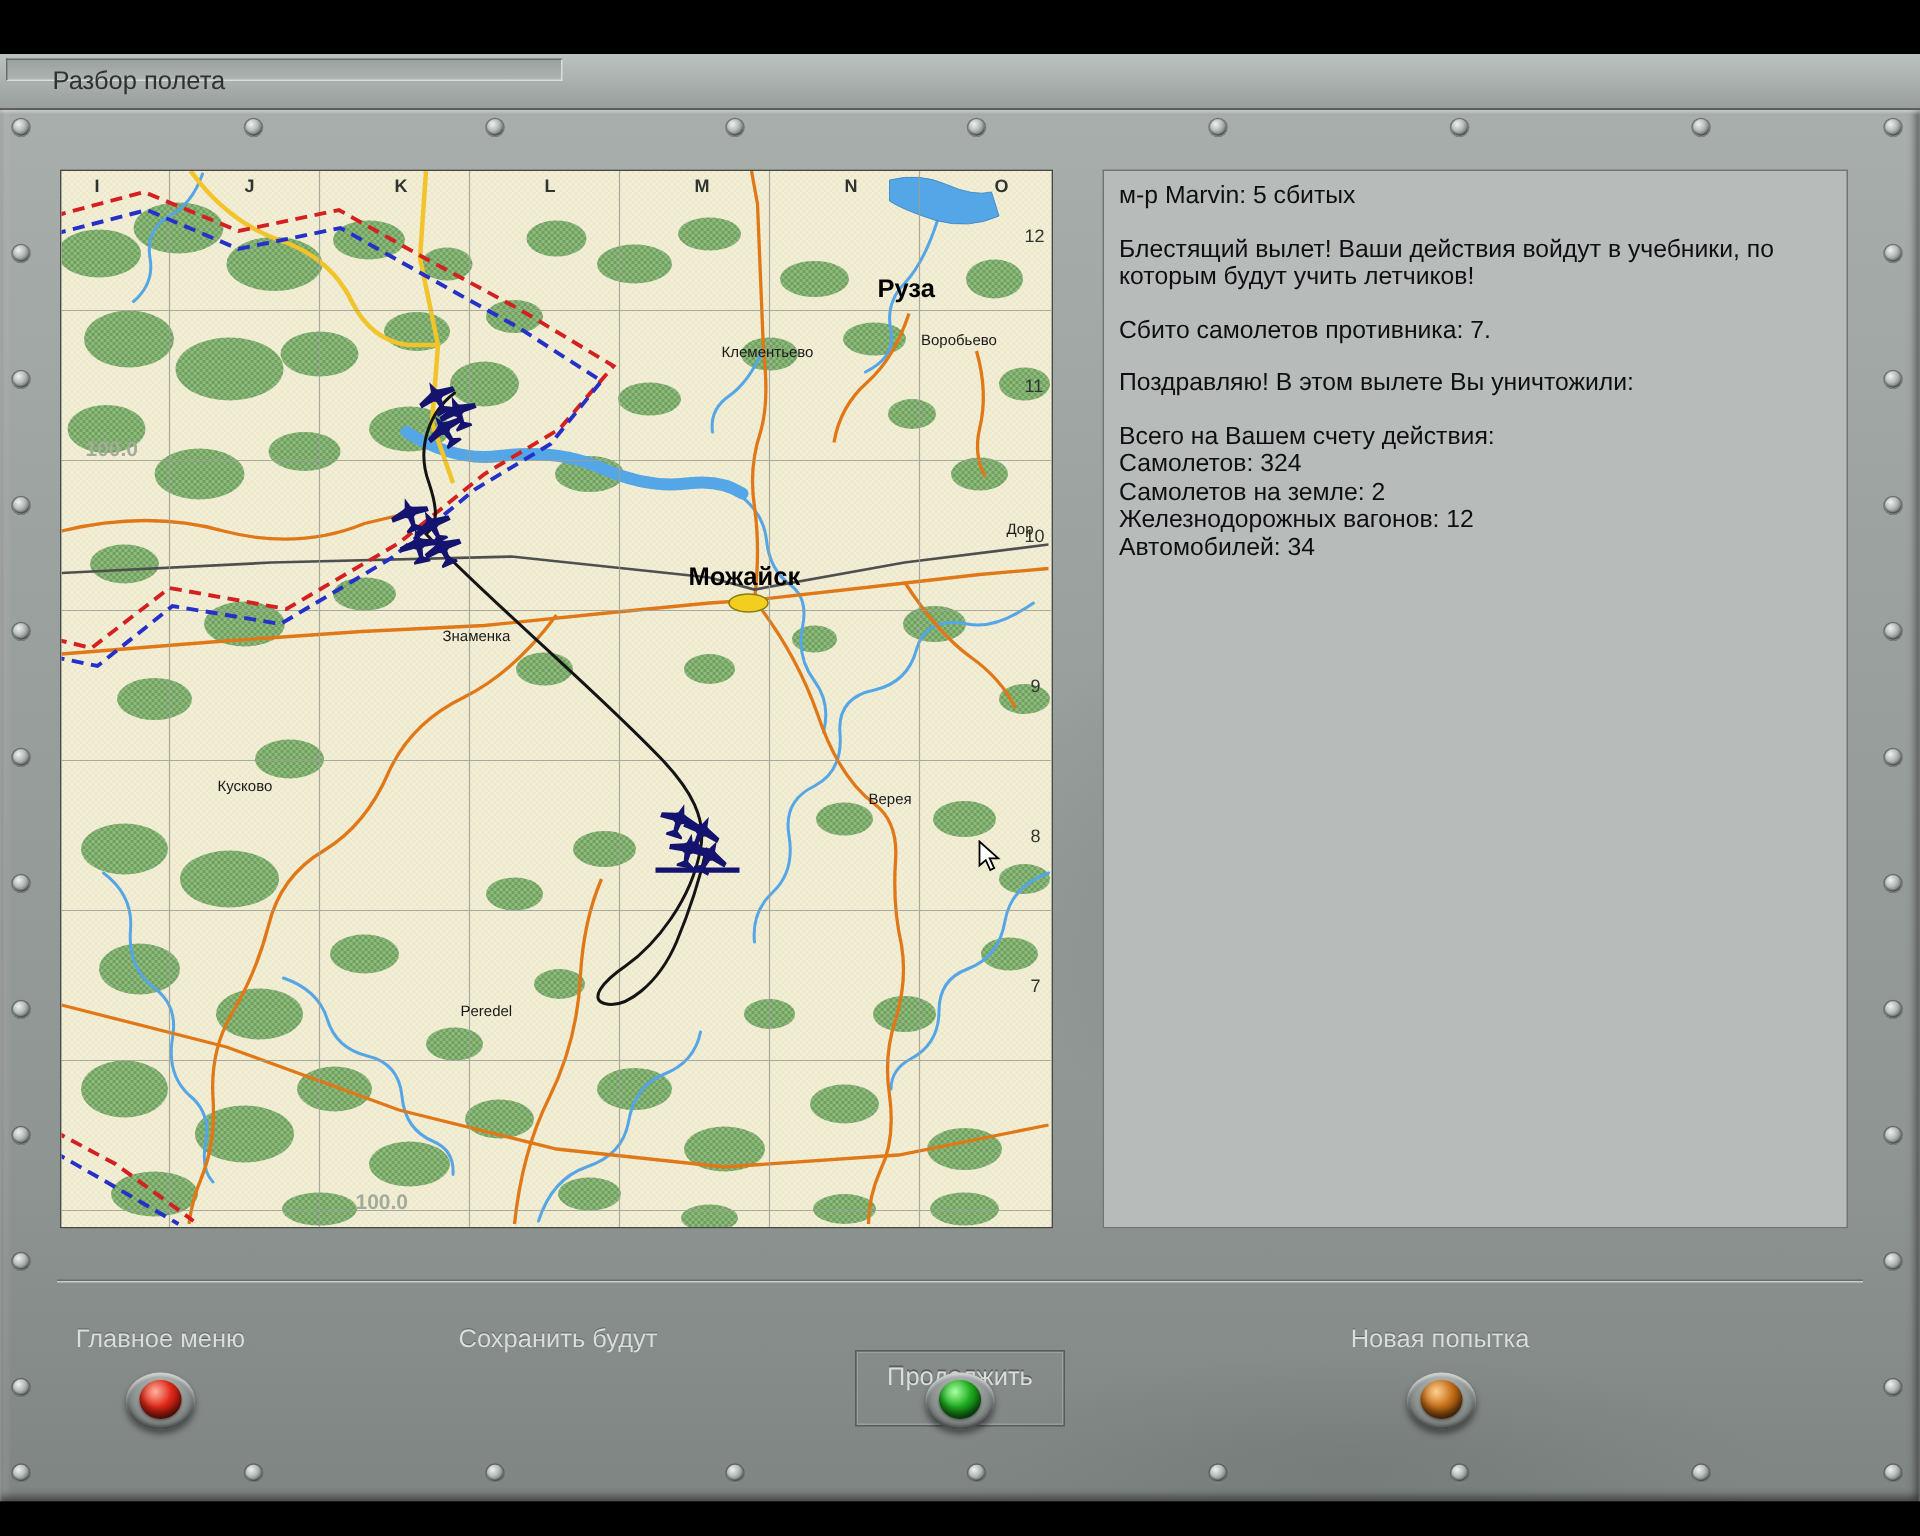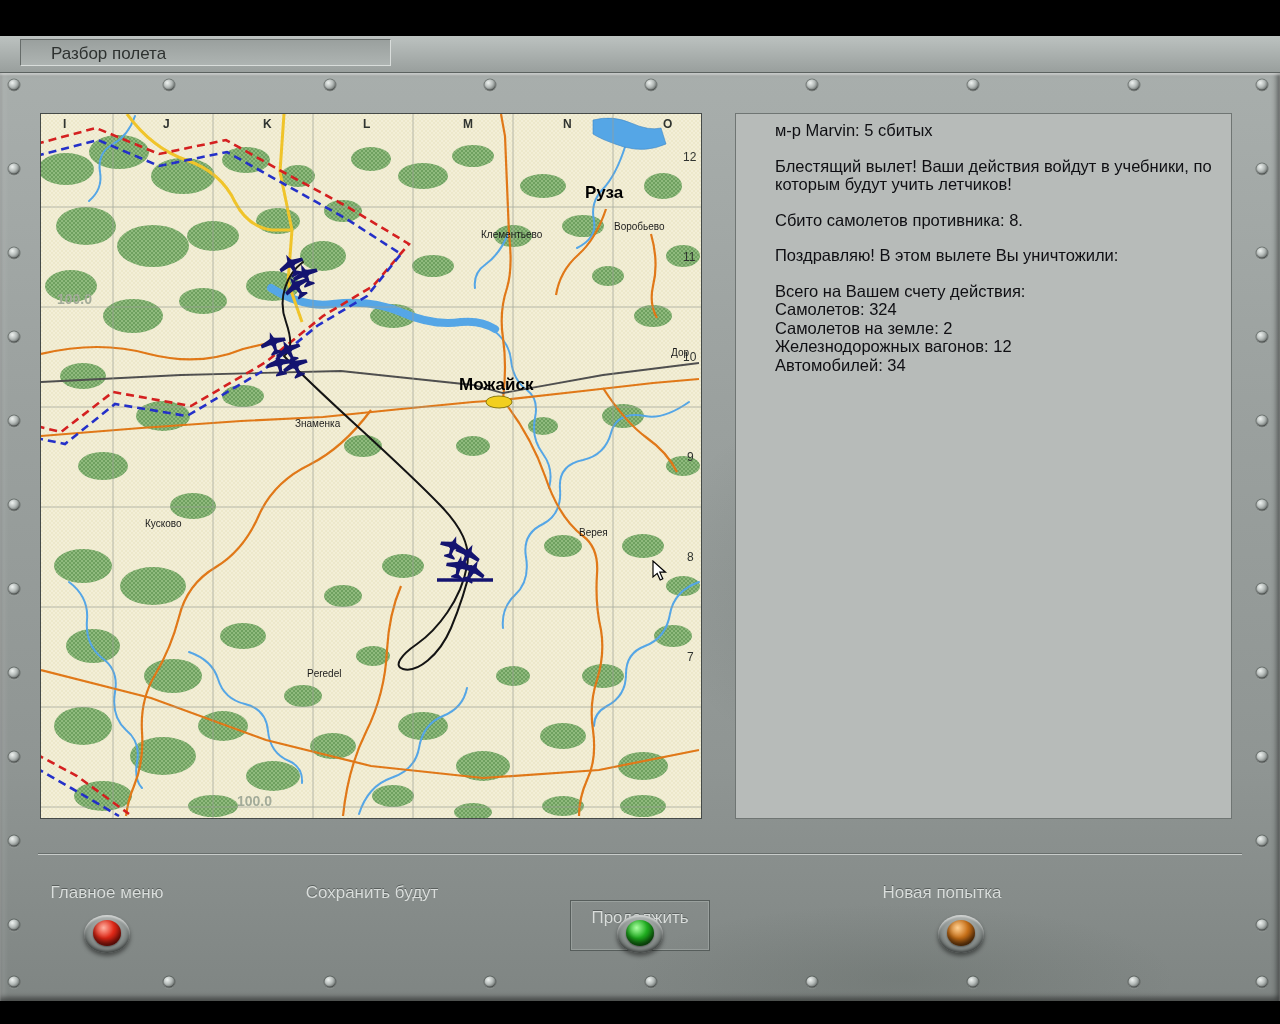--- a/index.html
+++ b/index.html
@@ -6,25 +6,25 @@
   body { background:#000; font-family:"Liberation Sans", sans-serif; }
   .screen { position:relative; width:1280px; height:1024px; background:#000; overflow:hidden; }
 
   
   .bar-top    { position:absolute; left:0; top:0; width:1280px; height:36px; background:#000; }
   .bar-bottom { position:absolute; left:0; top:1001px; width:1280px; height:23px; background:#000; }
 
   
   .title-strip { position:absolute; left:0; top:36px; width:1280px; height:36px;
                  background:linear-gradient(#bcc2c0,#99 9f9d); background:linear-gradient(#bcc2c0,#999f9d); }
-  .title-box { position:absolute; top:3px; height:27px;
+  .title-box { position:absolute; top:3px; height:15px;
                background:linear-gradient(#9aa09e,#aeb4b2);
                border-top:1px solid #666c6a; border-left:1px solid #666c6a;
                border-bottom:1px solid #d9dddb; border-right:1px solid #d9dddb;
-               color:#2e3230; font-size:17px; line-height:27px;margin-left:16px; }
+               color:#2e3230; font-size:17px; line-height:27px; }
   .title-box.left  { left:4px;  width:371px; padding-left:30px; }
   .title-box.right { left:380px; width:864px; text-align:right; padding-right:30px; }
 
   
   .metal { position:absolute; left:0; top:72px; width:1280px; height:929px;
            background:linear-gradient(180deg,#a8aeac,#9ba19f 35%,#8f9593 75%,#7f8583);
            box-shadow: inset 0 2px 2px rgba(255,255,255,.45), inset 0 -4px 5px rgba(0,0,0,.40),
                        inset 4px 0 5px rgba(255,255,255,.18), inset -4px 0 5px rgba(0,0,0,.30);
            border-top:1px solid #5c6260; }
   .ghost1 { position:absolute; left:640px; top:300px; width:560px; height:420px;
@@ -45,21 +45,21 @@
   .t-sm   { font-size:10px; fill:#1a1a1a; }
   .t-lg   { font-size:17px; font-weight:bold; fill:#000; }
   .t-col  { font-size:12px; font-weight:bold; fill:#303430; }
   .t-row  { font-size:12px; fill:#303430; }
   .t-scale{ font-size:14px; font-weight:bold; fill:#a3ab99; }
 
   
   .debrief { position:absolute; left:735px; top:113px; width:497px; height:706px;
              background:#b7bbb9; border:1px solid #6f7573; padding:7px 10px;
              color:#0f0f13; font-size:16.5px; }
-  .dl { line-height:18.5px;margin-left:29px; }
+  .dl { line-height:18.5px; }
   .sp { height:17px; }
 
   
   .divider { position:absolute; left:38px; top:853px; width:1204px; height:0;
              border-top:1px solid #686e6c; border-bottom:1px solid #c9cdcb; }
 
   
   .btn-label { position:absolute; top:883px; width:180px; text-align:center;
                font-size:17px; color:#d9dddb; text-shadow:0 -1px 0 rgba(52,58,56,.55); cursor:default; }
   .continue-box { position:absolute; left:570px; top:876px; width:140px; height:51px;
@@ -333,39 +333,39 @@
         <line x1="396" y1="466" x2="452" y2="466" stroke="#141470" stroke-width="3.5"></line>
       </g>
     </svg>
   </div>
 
   <div class="debrief">
     <div class="dl">м-р Marvin: 5 сбитых</div>
     <div class="sp"></div>
     <div class="dl">Блестящий вылет! Ваши действия войдут в учебники, по которым будут учить летчиков!</div>
     <div class="sp"></div>
-    <div class="dl">Сбито самолетов противника: 8.</div>
+    <div class="dl">Сбито самолетов противника: 7.</div>
     <div class="sp"></div>
     <div class="dl">Поздравляю! В этом вылете Вы уничтожили:</div>
     <div class="sp"></div>
     <div class="dl">Всего на Вашем счету действия:</div>
     <div class="dl">Самолетов: 324</div>
     <div class="dl">Самолетов на земле: 2</div>
     <div class="dl">Железнодорожных вагонов: 12</div>
     <div class="dl">Автомобилей: 34</div>
   </div>
 
   <div class="divider"></div>
 
   <div class="btn-label" style="left:17px;">Главное меню</div>
   <div class="btn-label" style="left:282px;">Сохранить будут</div>
   <div class="continue-box">
     <div class="btn-label">Продолжить</div>
   </div>
-  <div class="btn-label" style="left:852px;">Новая попытка</div>
+  <div class="btn-label" style="left:870px;">Новая попытка</div>
 
   <div class="push-btn" style="left:84px;">
     <div class="btn-base"></div>
     <div class="btn-dome dome-red"></div>
   </div>
   <div class="push-btn" style="left:617px;">
     <div class="btn-base"></div>
     <div class="btn-dome dome-green"></div>
   </div>
   <div class="push-btn" style="left:938px;">

